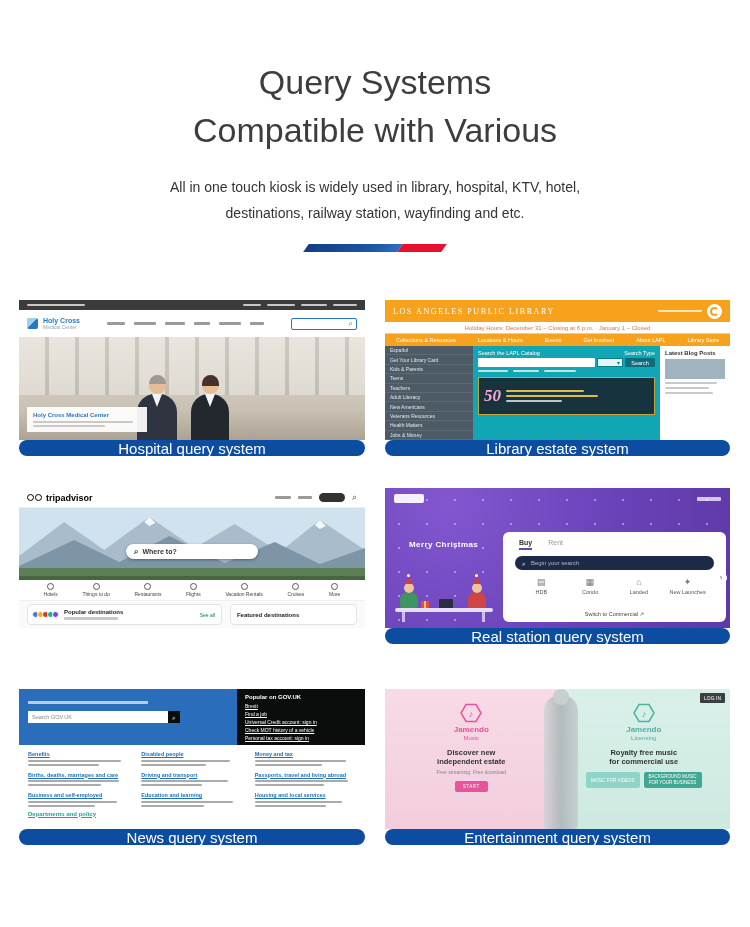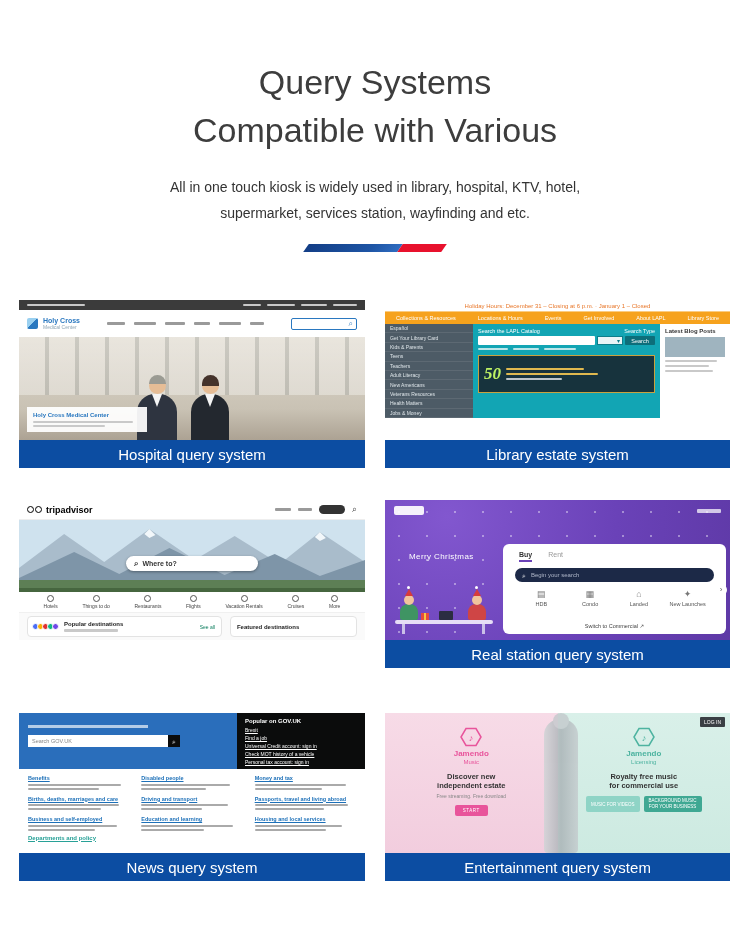--- a/index.html
+++ b/index.html
@@ -23,22 +23,22 @@
   .divider { width: 138px; height: 8px; margin: 18px auto 0; position: relative; transform: skewX(-35deg); }
   .divider .dblue { position: absolute; left: 0; top: 0; width: 94px; height: 8px;
                     background: linear-gradient(90deg, #133e86, var(--divider_blue, #1e55a5) 70%, #2f6cc0); }
   .divider .dred  { position: absolute; left: 94px; top: 0; width: 44px; height: 8px; background: var(--divider_red, #e8112d); }
 
   
   .grid { display: grid; grid-template-columns: 346px 345px; column-gap: 20px; row-gap: 32px; padding: 48px 0 40px 19px; }
   .card { margin: 0; }
   .card.r3 { margin-top: 13px; }
   .shot { position: relative; width: 100%; height: 140px; overflow: hidden; background: #fff; }
-  .cap { height: 28px; background: var(--caption_bg, #0c4da2); color: #fff; font-size: 15px;
-         display: flex; align-items: center; justify-content: center; }
+  .cap { height: 16px; background: var(--caption_bg, #0c4da2); color: #fff; font-size: 15px;
+         display: flex; align-items: center; justify-content: center; border-radius: 10px; }
 
   
   .h-tb { height: 10px; background: #3b3b3b; display: flex; align-items: center; justify-content: space-between; padding: 0 8px; }
   .h-tbr { display: inline-flex; gap: 6px; }
   .h-tb .bar { height: 2px; }
   .h-hd { height: 27px; background: #fff; display: flex; align-items: center; gap: 5px; padding: 0 8px; }
   .h-mark { width: 11px; height: 11px; border-radius: 2px; background: linear-gradient(135deg, #9ad0f0 50%, #2a78c0 50%); }
   .h-brand { line-height: 1.1; }
   .h-brand .t { display: block; font-size: 7px; font-weight: bold; color: #2a78c0; }
   .h-brand .b { display: block; font-size: 5px; color: #8fa6b5; }
@@ -78,21 +78,21 @@
   .l-main { flex: 1; background: #12a5b4; padding: 4px 5px; }
   .l-srow { display: flex; justify-content: space-between; color: #fff; font-size: 5.5px; }
   .l-sbar { display: flex; gap: 2px; margin-top: 2px; }
   .l-input { flex: 1; height: 9px; background: #fff; border-radius: 1px; }
   .l-sel { width: 26px; height: 9px; background: #e8f4f6; border: 1px solid #0d7d8a; color: #0d7d8a; font-size: 6px;
            display: flex; align-items: center; justify-content: flex-end; padding: 0 2px; }
   .l-btn { width: 30px; height: 9px; background: #0d6e7a; color: #fff; font-size: 5.5px; display: flex; align-items: center; justify-content: center; border-radius: 1px; }
   .l-links { margin-top: 3px; display: flex; gap: 5px; }
   .l-links .bar { height: 2px; }
   .l-promo { margin-top: 5px; height: 38px; background: #17333d; border: 1px solid #c9a23f; display: flex; align-items: center; gap: 5px; padding: 0 5px; }
-  .l-num { color: #bef264; font-size: 17px; font-weight: bold; font-style: italic; font-family: "Liberation Serif", serif; }
+  .l-num { color: #f9a8d4; font-size: 17px; font-weight: bold; font-style: italic; font-family: "Liberation Serif", serif; }
   .l-ptxt { display: flex; flex-direction: column; gap: 3px; }
   .l-ptxt .bar { height: 2px; }
   .l-right { width: 70px; background: #fff; padding: 4px 5px; }
   .l-bh { font-size: 6px; font-weight: bold; color: #333; }
   .l-thumb { width: 100%; height: 20px; background: #9fb4bf; margin: 3px 0; }
   .l-right .bar { display: block; height: 2px; margin-top: 3px; }
 
   
   .t-hd { height: 20px; background: #fff; border-bottom: 1px solid #eee; display: flex; align-items: center; gap: 4px; padding: 0 8px; }
   .t-owl { display: inline-flex; gap: 1px; }
@@ -120,21 +120,21 @@
   .t-see { margin-left: auto; font-size: 5px; color: #0a7c5c; }
   .t-fcard { flex: 1; background: #fff; border: 1px solid #e3e3e3; border-radius: 4px; display: flex; align-items: center; padding: 0 6px;
              font-size: 6px; font-weight: bold; color: #222; white-space: nowrap; overflow: hidden; }
 
   
   .re { background: radial-gradient(circle at 18% 12%, #8257cf, #6a42b8 55%, #5e39a6); }
   .re-snow { position: absolute; inset: 0; background-image: radial-gradient(rgba(255,255,255,.4) 1px, transparent 1.5px); background-size: 28px 24px; }
   .re-hd { position: absolute; top: 6px; left: 9px; right: 9px; display: flex; justify-content: space-between; align-items: center; }
   .re-logo { width: 30px; height: 9px; background: rgba(255,255,255,.92); border-radius: 2px; }
   .re-hd .bar { height: 4px; }
-  .re-greet { position: absolute; left: 24px; top: 52px; color: #fff; font-size: 8px; font-weight: normal; letter-spacing: .4px; }
+  .re-greet { position: absolute; left: 24px; top: 52px; color: #fff; font-size: 8px; font-weight: bold; letter-spacing: .4px; }
   .re-scene { position: absolute; left: 8px; bottom: 6px; width: 104px; height: 60px; }
   .re-desk { position: absolute; bottom: 10px; left: 2px; width: 98px; height: 4px; background: #e6ddf6; border-radius: 2px; }
   .re-leg { position: absolute; bottom: 0; width: 3px; height: 10px; background: #cabfe8; }
   .re-leg.a { left: 9px; } .re-leg.b { left: 89px; }
   .re-laptop { position: absolute; bottom: 14px; left: 46px; width: 14px; height: 9px; background: #2b2d42; border-radius: 1px; }
   .re-gift { position: absolute; bottom: 14px; left: 28px; width: 8px; height: 7px; background: #e74c3c; }
   .re-gift::after { content: ""; position: absolute; left: 3px; top: 0; width: 2px; height: 7px; background: #f6c744; }
   .re-p { position: absolute; bottom: 14px; width: 20px; }
   .re-p.pa { left: 6px; } .re-p.pb { left: 74px; }
   .re-head { width: 10px; height: 10px; border-radius: 50%; background: #f0c49c; margin: 0 auto; position: relative; }
@@ -198,21 +198,21 @@
 
 <div class="page">
 
   <h1 class="title">
     <span>Query Systems</span>
     <span>Compatible with Various</span>
   </h1>
 
   <p class="subtitle">
     <span>All in one touch kiosk is widely used in library, hospital, KTV, hotel,</span>
-    <span>supermarket, services station, wayfinding and etc.</span>
+    <span>destinations, railway station, wayfinding and etc.</span>
   </p>
 
   <div class="divider">
     <span class="dblue"></span>
     <span class="dred"></span>
   </div>
 
   <div class="grid">
 
     <figure class="card">
@@ -259,20 +259,27 @@
             <span class="bar" style="width:100px"></span>
             <span class="bar" style="width:72px"></span>
           </div>
         </div>
       </div>
       <figcaption class="cap">Hospital query system</figcaption>
     </figure>
 
     <figure class="card">
       <div class="shot">
+        <div class="l-tb">
+          <span class="l-brand">LOS ANGELES PUBLIC LIBRARY</span>
+          <span class="l-tbr">
+            <span class="bar lt" style="width:44px;height:2px"></span>
+            <span class="l-seal"></span>
+          </span>
+        </div>
         <div class="l-notice">Holiday Hours: December 31 – Closing at 6 p.m. · January 1 – Closed</div>
         <div class="l-nav">
           <span>Collections &amp; Resources</span>
           <span>Locations &amp; Hours</span>
           <span>Events</span>
           <span>Get Involved</span>
           <span>About LAPL</span>
           <span>Library Store</span>
         </div>
         <div class="l-body">

